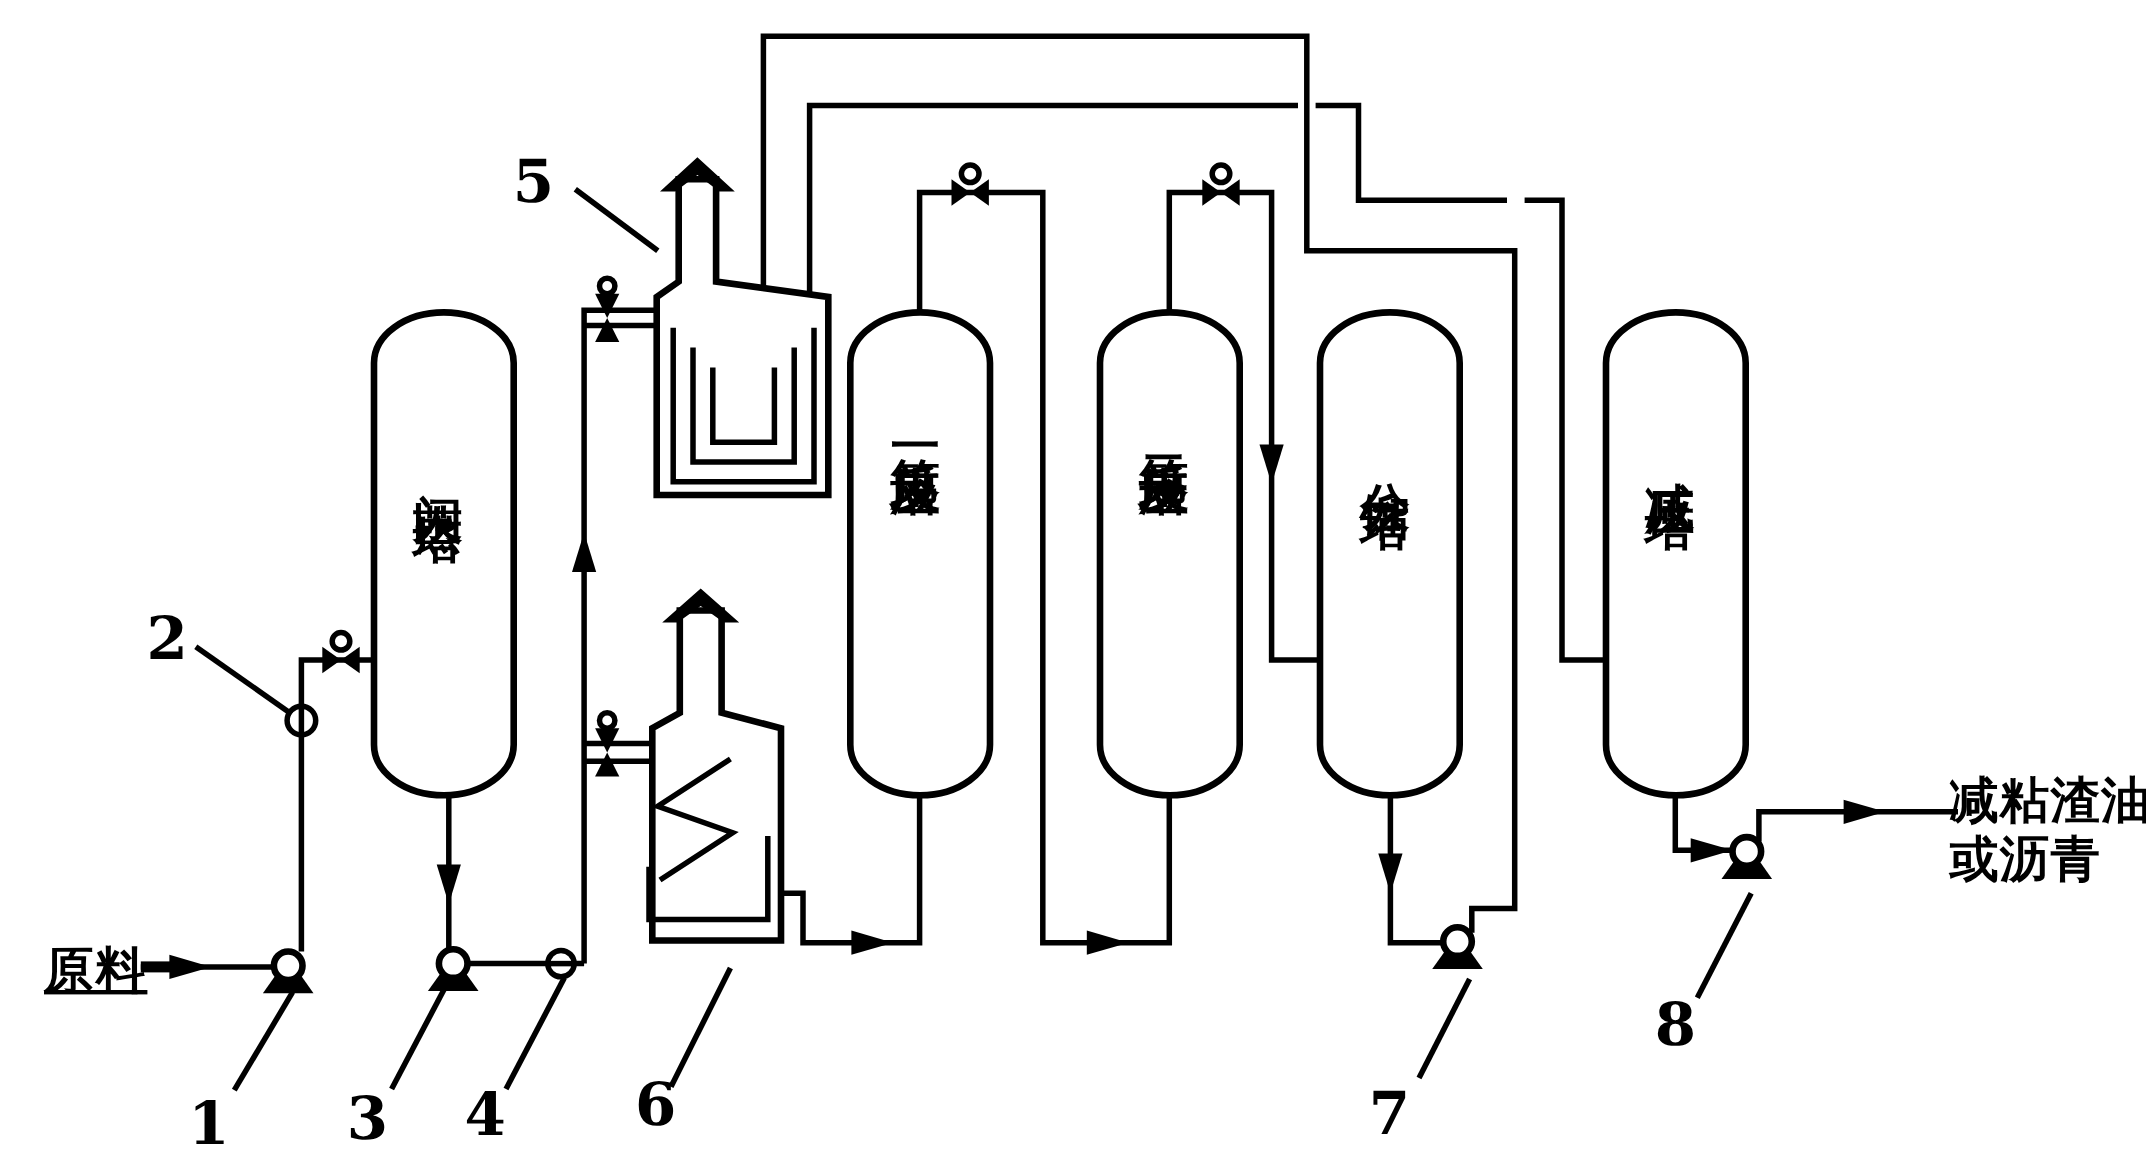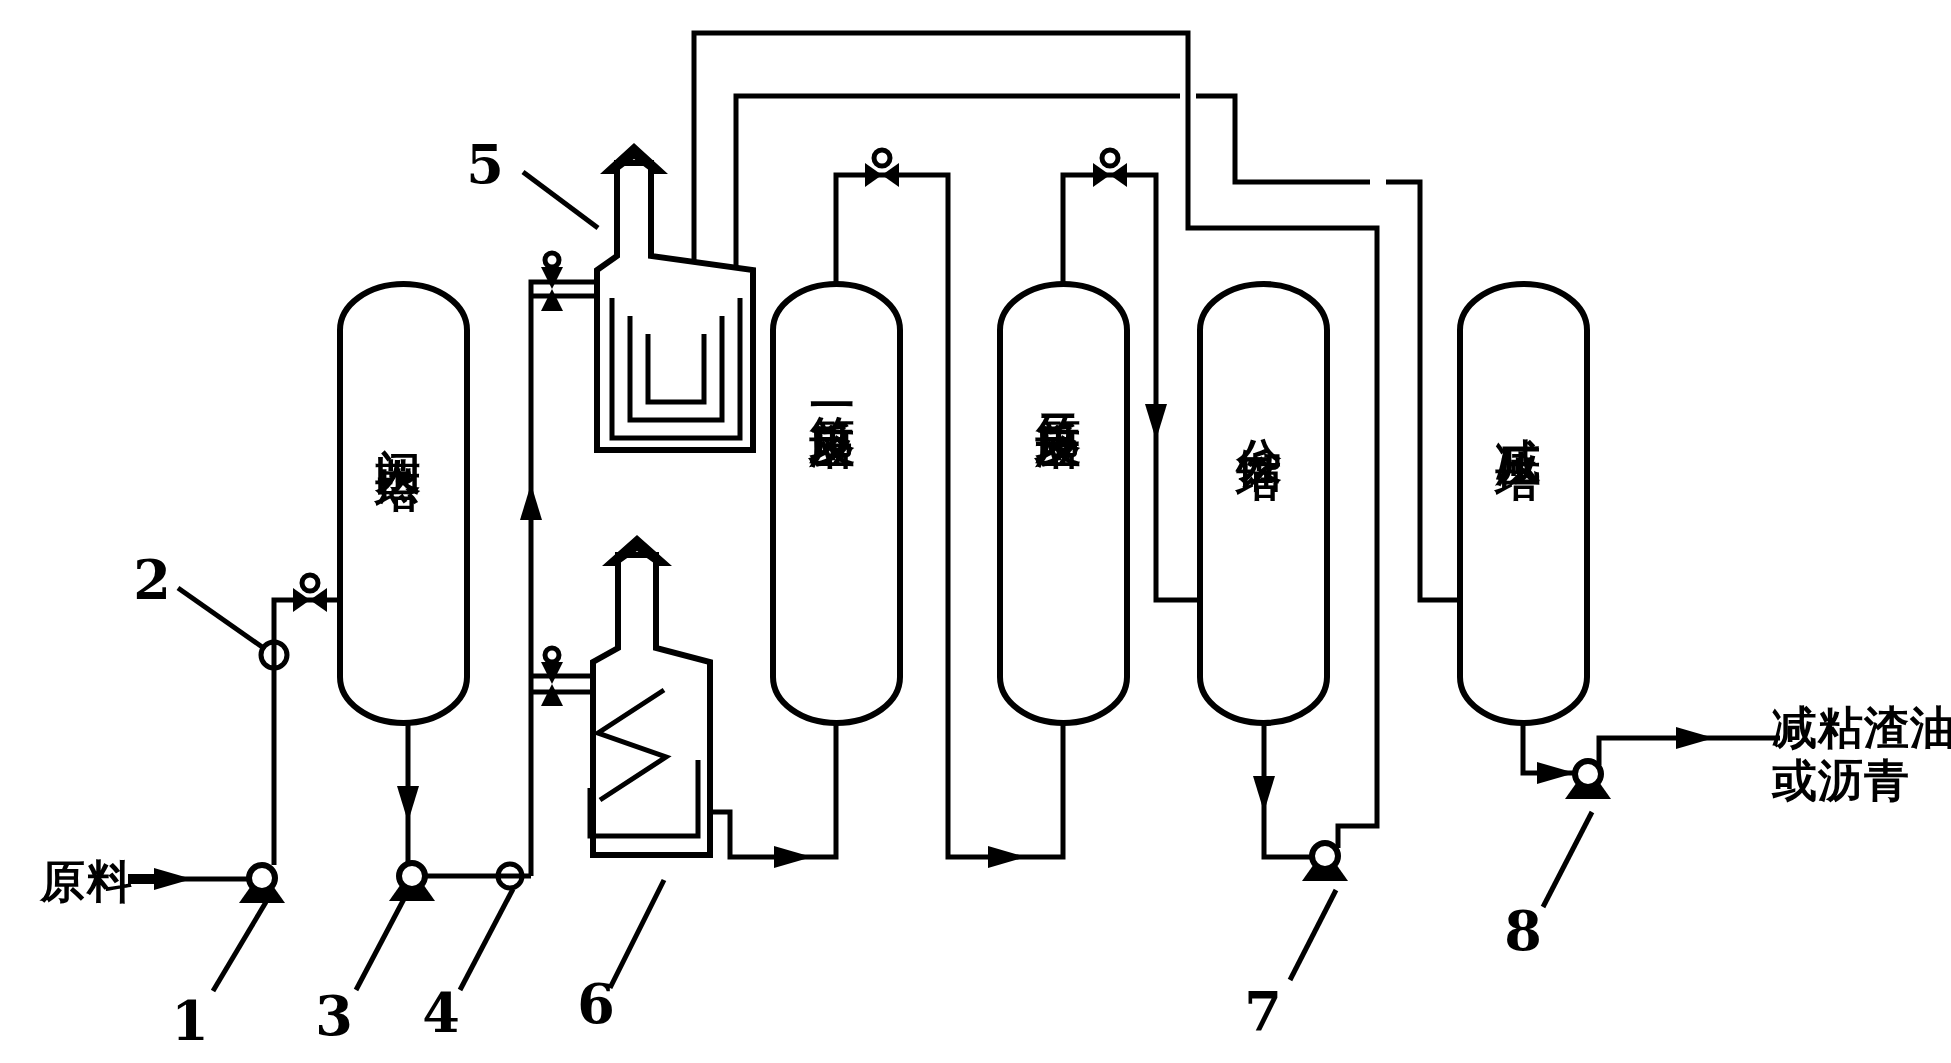--- a/index.html
+++ b/index.html
@@ -1,20 +1,20 @@
 <!DOCTYPE html>
 <html><head>
 <meta charset="utf-8">
 <style>
   html,body{margin:0;padding:0;background:#fff;}
   .stage{position:relative;width:1951px;height:1063px;background:#fff;overflow:hidden;
          font-family:"DejaVu Sans",sans-serif;}
   .stage svg{position:absolute;left:0;top:0;}
   .txt{position:absolute;color:#000;font-weight:bold;white-space:nowrap;}
-  .hlabel{font-size:45px;letter-spacing:2px;}
+  .hlabel{font-size:45px;letter-spacing:2px;text-decoration:underline;}
   .plabel{font-size:45px;line-height:53px;letter-spacing:1px;}
   .vlabel{writing-mode:vertical-rl;text-orientation:upright;font-size:45px;
           width:50px;text-align:center;}
   .v3{letter-spacing:9px;}
   .v5{letter-spacing:2px;}
   .num{position:absolute;color:#000;font-family:"DejaVu Serif",serif;font-weight:bold;
        font-size:54px;transform:translate(-50%,-50%);}
 </style>
 </head>
 <body>

